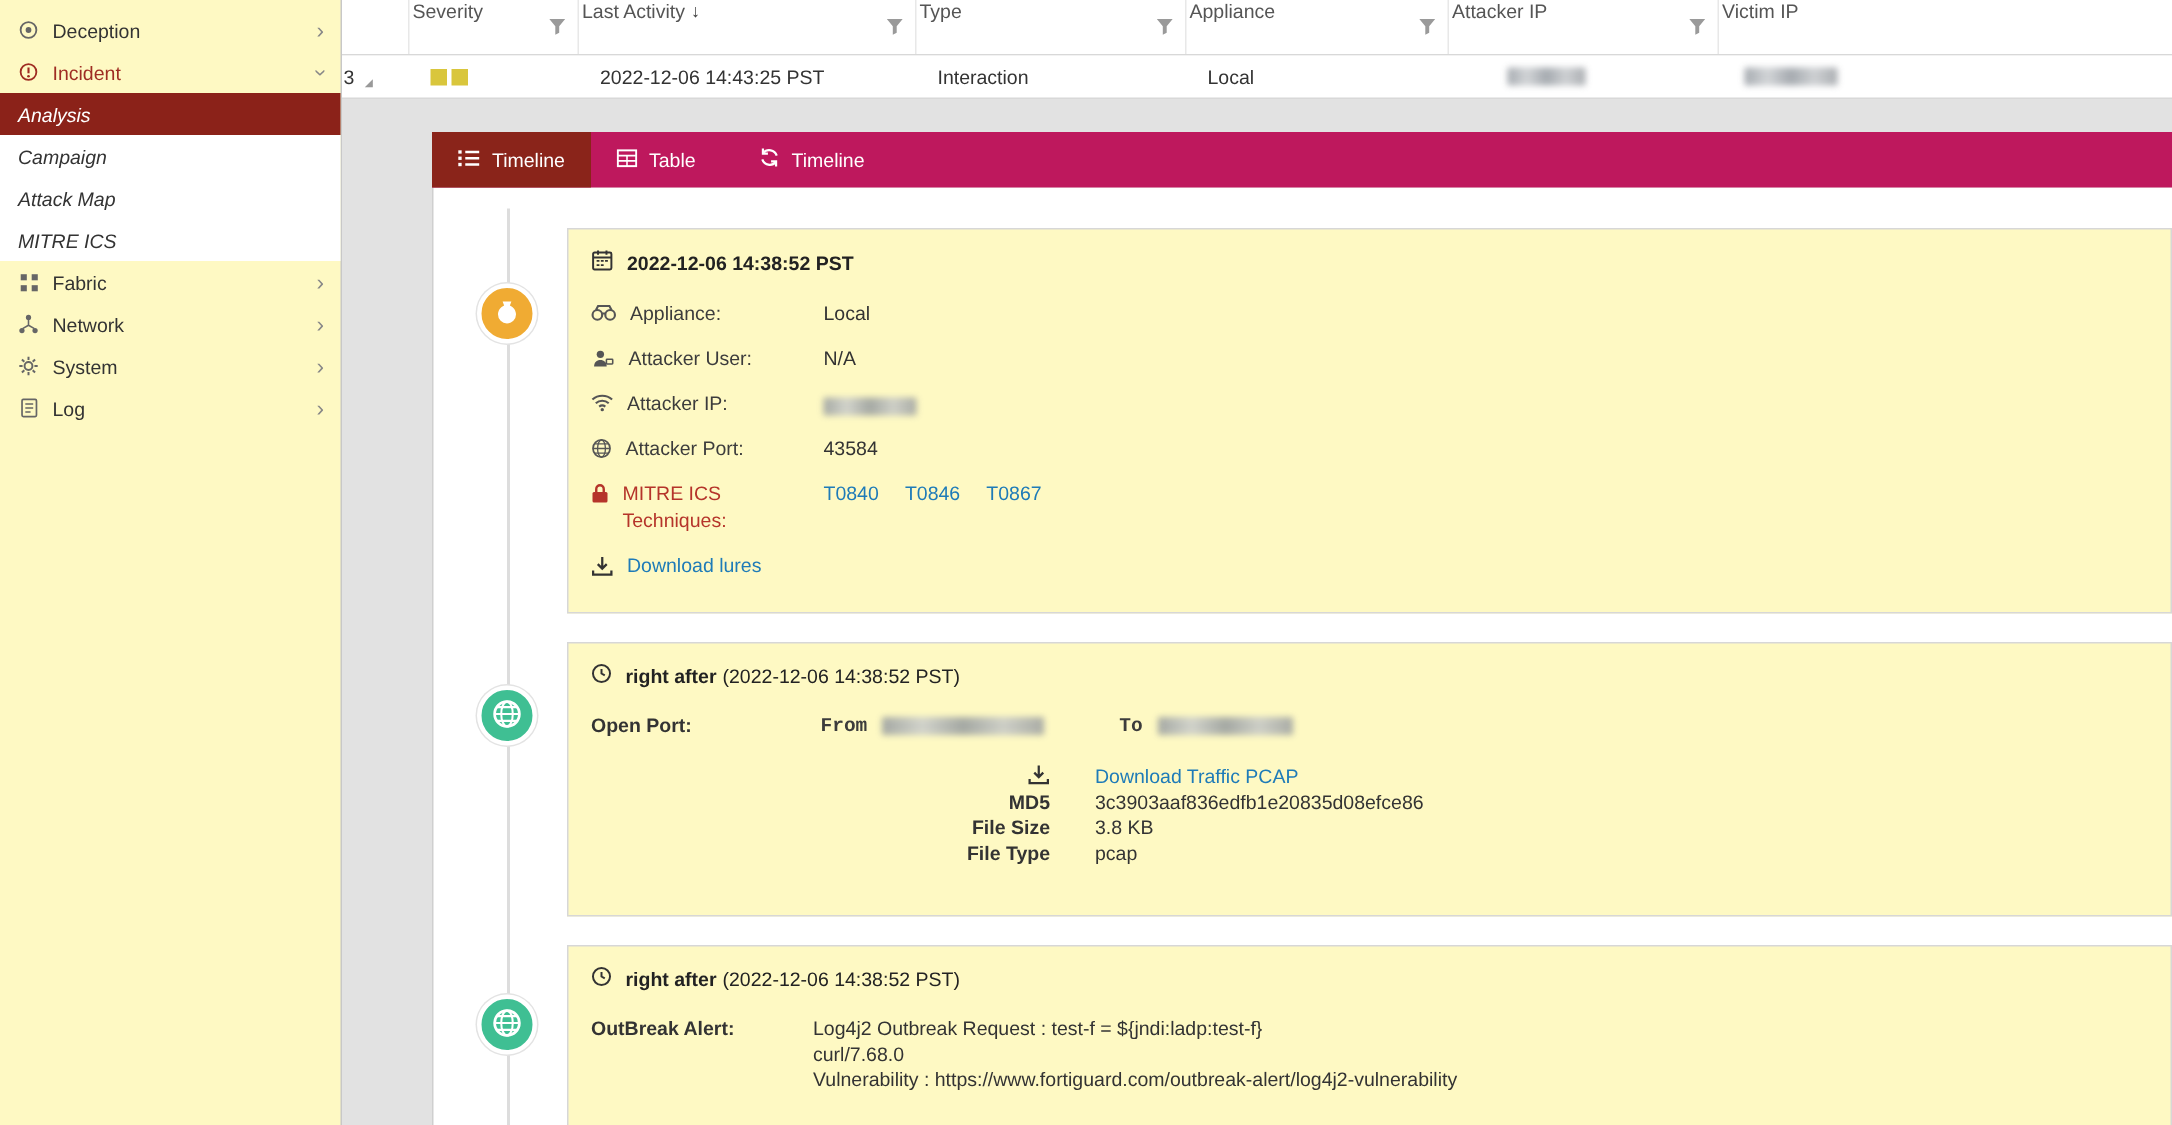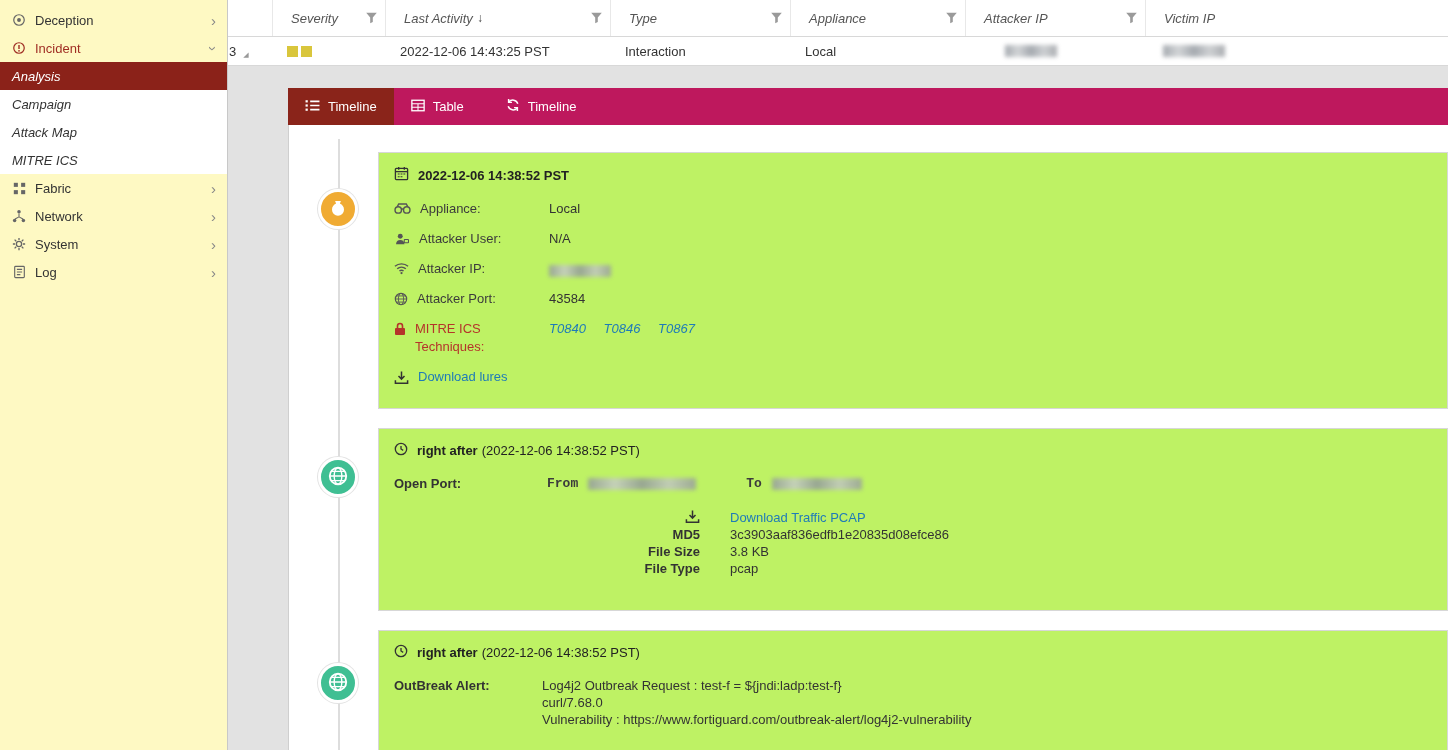--- a/index.html
+++ b/index.html
@@ -12,21 +12,21 @@
   .side-item .slabel { flex: 1; }
   .side-item.active { color: #9f2d23; font-weight: 400; }
   .sicon { width: 16px; display: inline-flex; justify-content: center; }
   .chev { color: #888; font-size: 15px; line-height: 1; width: 11px; text-align: center; }
   .chev.down { transform: rotate(90deg); }
   .side-sub { height: 28px; display: flex; align-items: center; padding-left: 12px; cursor: pointer; background: #fff; font-style: italic; }
   .side-sub.selected { background: #8b2219; color: #fff; }
 
   
   .grid-head { position: absolute; left: 203px; top: 0; right: 0; height: 37px; background: #fff; border-bottom: 1px solid #d8d8d8; display: flex; color: #555; z-index: 2; }
-  .hcell { position: relative; height: 100%; display: flex; align-items: center; padding-left: 18px; border-left: 1px solid #e8e8e8; font-style: italic; }
+  .hcell { position: relative; height: 100%; display: flex; padding-left: 2px; border-left: 1px solid #e8e8e8; }
   .hcell:first-child { border-left: none; }
   .funnel { position: absolute; right: 7px; top: 11px; cursor: pointer; }
   .sort { margin-left: 4px; font-size: 12px; color: #444; }
   .grid-row { position: absolute; left: 203px; top: 37px; right: 0; height: 29px; background: #fff; border-bottom: 1px solid #d8d8d8; display: flex; z-index: 2; cursor: pointer; }
   .rcell { height: 100%; display: flex; align-items: center; padding-left: 15px; }
   .c0 { width: 69px; } .c1 { width: 113px; } .c2 { width: 225px; } .c3 { width: 180px; } .c4 { width: 175px; } .c5 { width: 180px; } .c6 { flex: 1; }
   .rcell.c0 { padding-left: 26px; }
   .exp { font-size: 7px; color: #999; margin: 8px 0 0 7px; cursor: pointer; }
   .sq { width: 11px; height: 11px; background: #d9c63c; display: inline-block; margin-right: 3px; }
 
@@ -37,33 +37,33 @@
   .tab.refresh { margin-left: 8px; }
 
   
   .panel { position: absolute; left: 288px; top: 125px; right: 0; bottom: 0; background: #fff; border-left: 1px solid #cfcfcf; z-index: 3; }
   .tline { position: absolute; left: 49px; top: 14px; bottom: 0; width: 2px; background: #ddd; }
   .node { position: absolute; left: 29px; width: 40px; height: 40px; border-radius: 50%; display: flex; align-items: center; justify-content: center; border: 3px solid #fff; box-shadow: 0 0 0 1px #e3e3e3; }
   .node.yellow { background: #f0ab33; top: 64px; }
   .node.green1 { background: #3fbf93; top: 332px; }
   .node.green2 { background: #3fbf93; top: 538px; }
 
-  .card { position: absolute; left: 89px; right: 0; background: #bef264; border: 1px solid #d7d7d7; padding: 13px 15px; }
+  .card { position: absolute; left: 89px; right: 0; background: #fef9c3; border: 1px solid #d7d7d7; padding: 13px 15px; }
   .card1 { top: 27px; height: 257px; }
   .card2 { top: 303px; height: 183px; }
   .card3 { top: 505px; height: 160px; }
   .chead { display: flex; align-items: center; gap: 9px; font-weight: 700; color: #222; margin-bottom: 16px; }
   .chead .paren { font-weight: 400; margin-left: -5px; }
   .frow { display: flex; align-items: flex-start; margin-bottom: 12px; line-height: 18px; }
   .fl { width: 155px; display: flex; gap: 9px; align-items: flex-start; color: #3c3c3c; flex: none; }
   .fl svg { flex: none; margin-top: 2px; }
   .fv { color: #333; }
   .red-label { color: #b5342a; }
   a.link { color: #1e7bb8; text-decoration: none; cursor: pointer; }
-  .links a { margin-right: 14px; font-style: italic; }
+  .links a { margin-right: 14px; }
   .fl.dl { width: auto; }
 
   .oprow { display: flex; align-items: center; margin-bottom: 16px; line-height: 18px; }
   .opl { font-weight: 700; width: 153px; flex: none; }
   .ft { font-weight: 700; margin-right: 10px; color: #3c3c3c; font-family: Liberation Mono, monospace; }
   .kv { display: flex; align-items: center; height: 17px; }
   .kl { width: 306px; flex: none; text-align: right; font-weight: 700; color: #333; }
   .kvv { margin-left: 30px; }
 
   .obrow { display: flex; line-height: 17px; }

